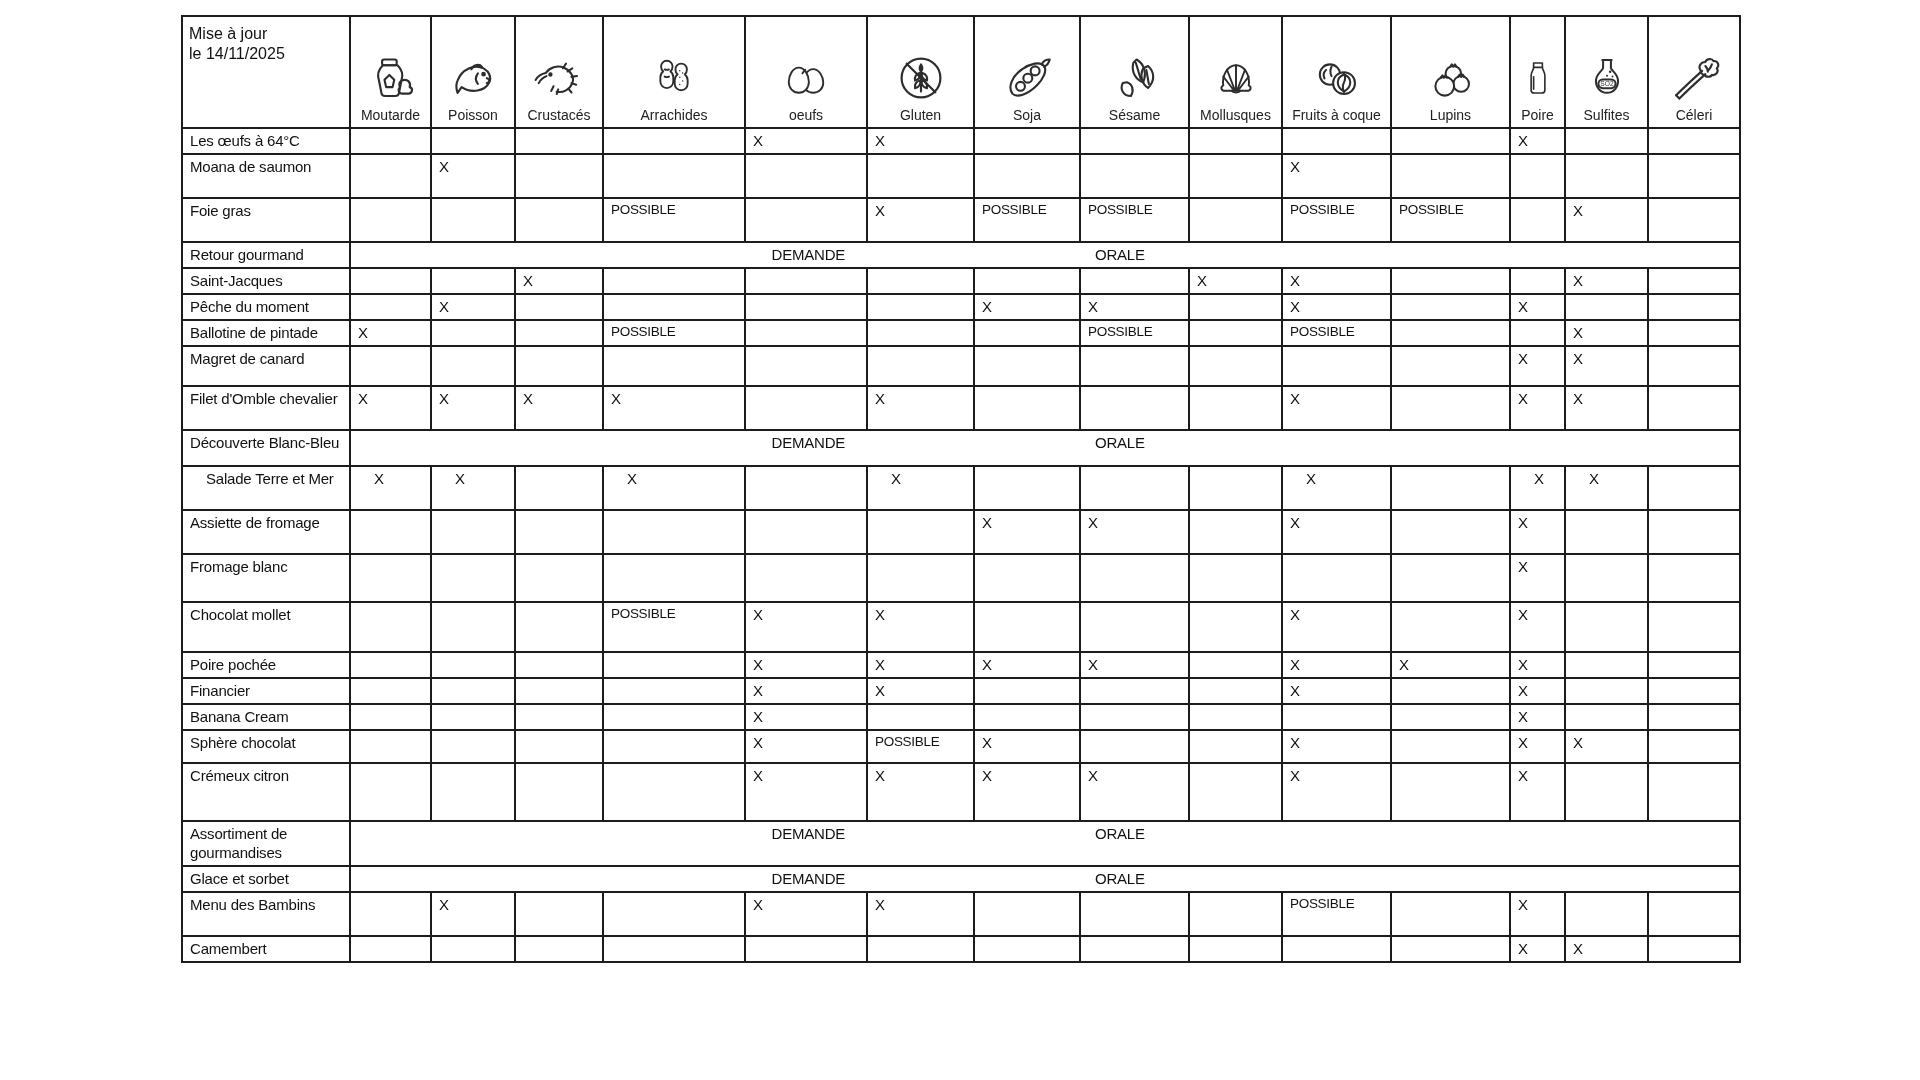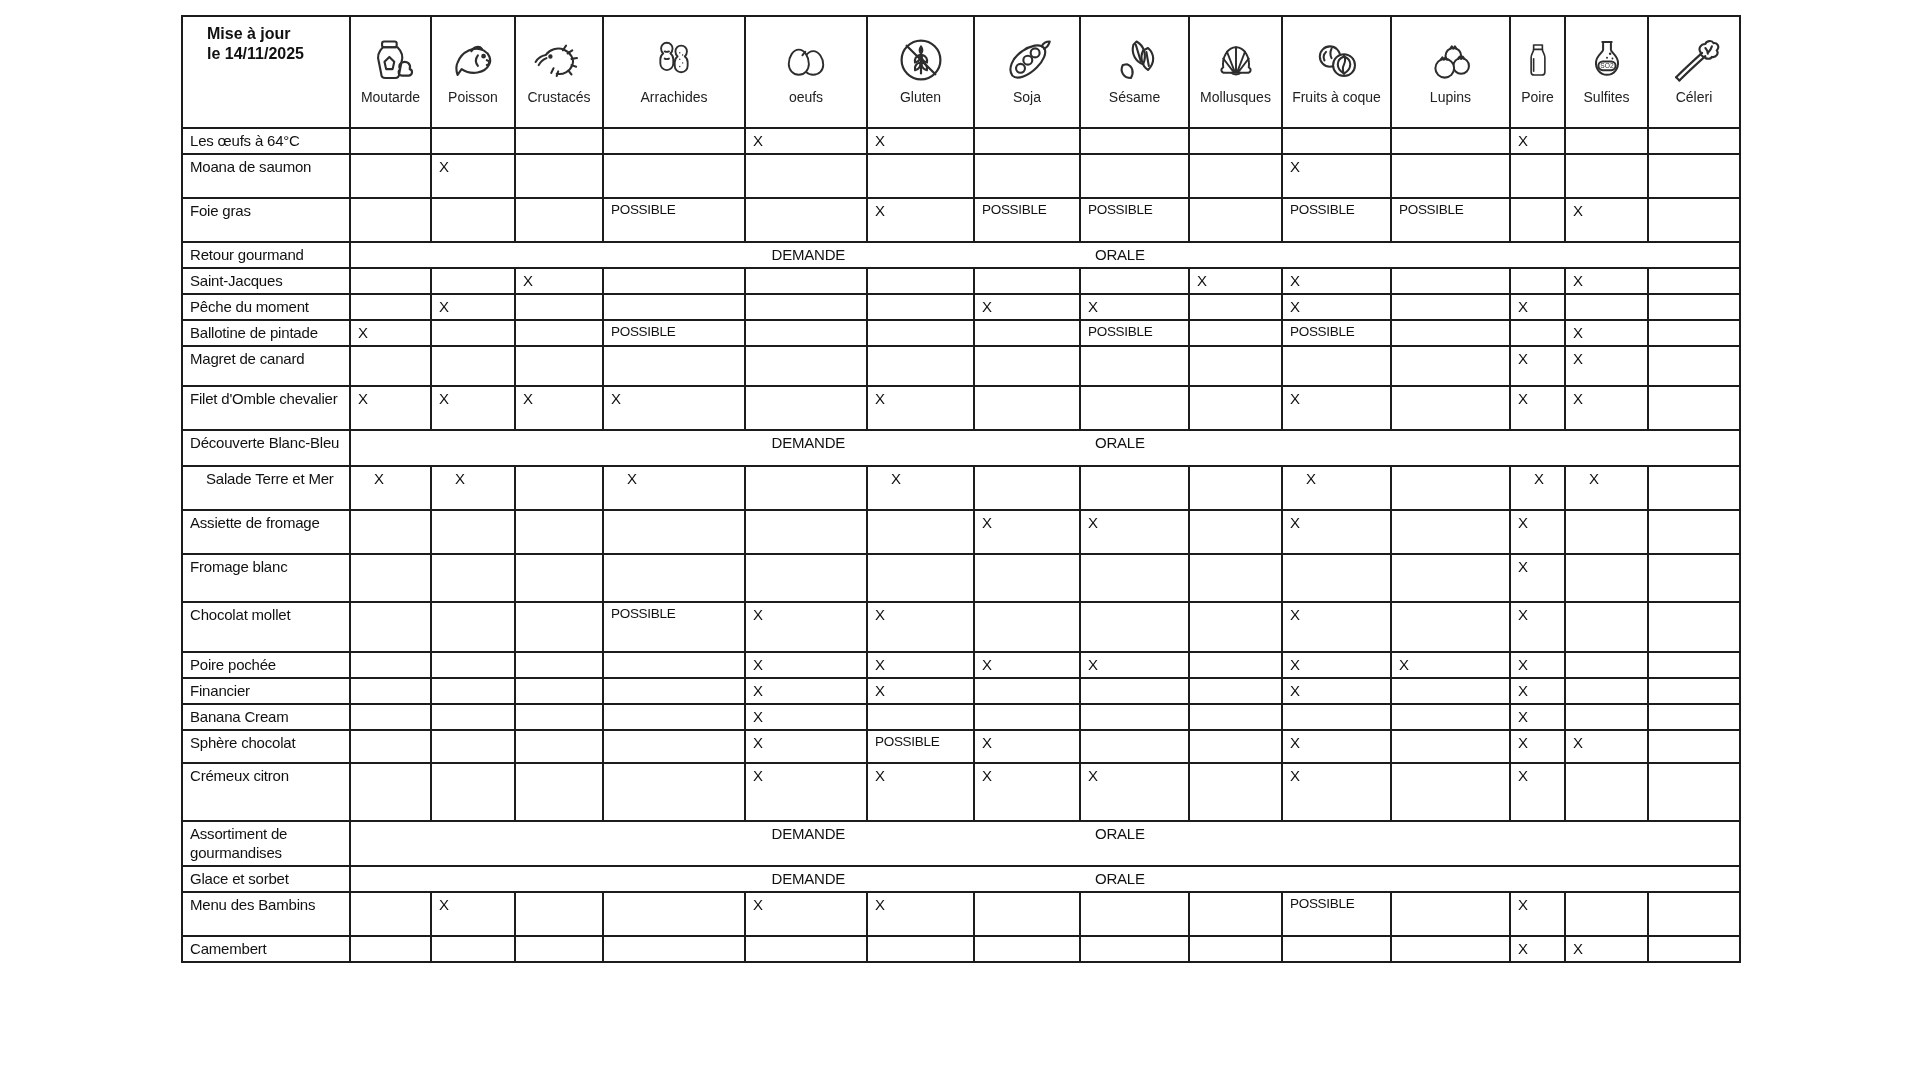--- a/index.html
+++ b/index.html
@@ -2,23 +2,23 @@
 <html><head>
 <meta charset="utf-8">
 <style>
   html,body{margin:0;padding:0;background:#fff;}
   .page{position:relative;width:1920px;height:1080px;background:#ffffff;
         font-family:"Liberation Sans",sans-serif;color:#111;overflow:hidden;}
   table.allergens{position:absolute;left:181px;top:15px;width:1558px;
         border-collapse:collapse;table-layout:fixed;}
   th,td{border:2px solid #1c1c1c;padding:0;box-sizing:border-box;}
   thead th{height:112px;vertical-align:bottom;text-align:center;
-        font-weight:400;font-size:14px;line-height:1.1;padding-bottom:22px;color:#222;}
-  th.corner{vertical-align:top;text-align:left;padding:7px 24px;font-size:16px;
-        line-height:1.25;white-space:pre-line;font-weight:700;color:#111;}
+        font-weight:400;font-size:14px;line-height:1.1;padding-bottom:4px;color:#222;}
+  th.corner{vertical-align:top;text-align:left;padding:7px 6px;font-size:16px;
+        line-height:1.25;white-space:pre-line;font-weight:400;color:#111;}
   .icon{display:flex;justify-content:center;align-items:flex-end;margin-bottom:3px;}
   .icon svg{display:block;}
   tbody td{height:26px;vertical-align:top;font-size:15px;color:#111;}
   td.row-label{padding:3px 7px 2px 7px;line-height:1.25;letter-spacing:-0.2px;}
   td.cell{padding:3px 2px 0 7px;overflow:hidden;white-space:nowrap;}
   td.cell.possible{font-size:13.5px;letter-spacing:-0.3px;}
   td.merged{position:relative;}
   td.merged span{position:absolute;top:3px;font-size:15px;letter-spacing:-0.2px;}
   span.word-a{left:30.3%;}
   span.word-b{left:53.6%;}

